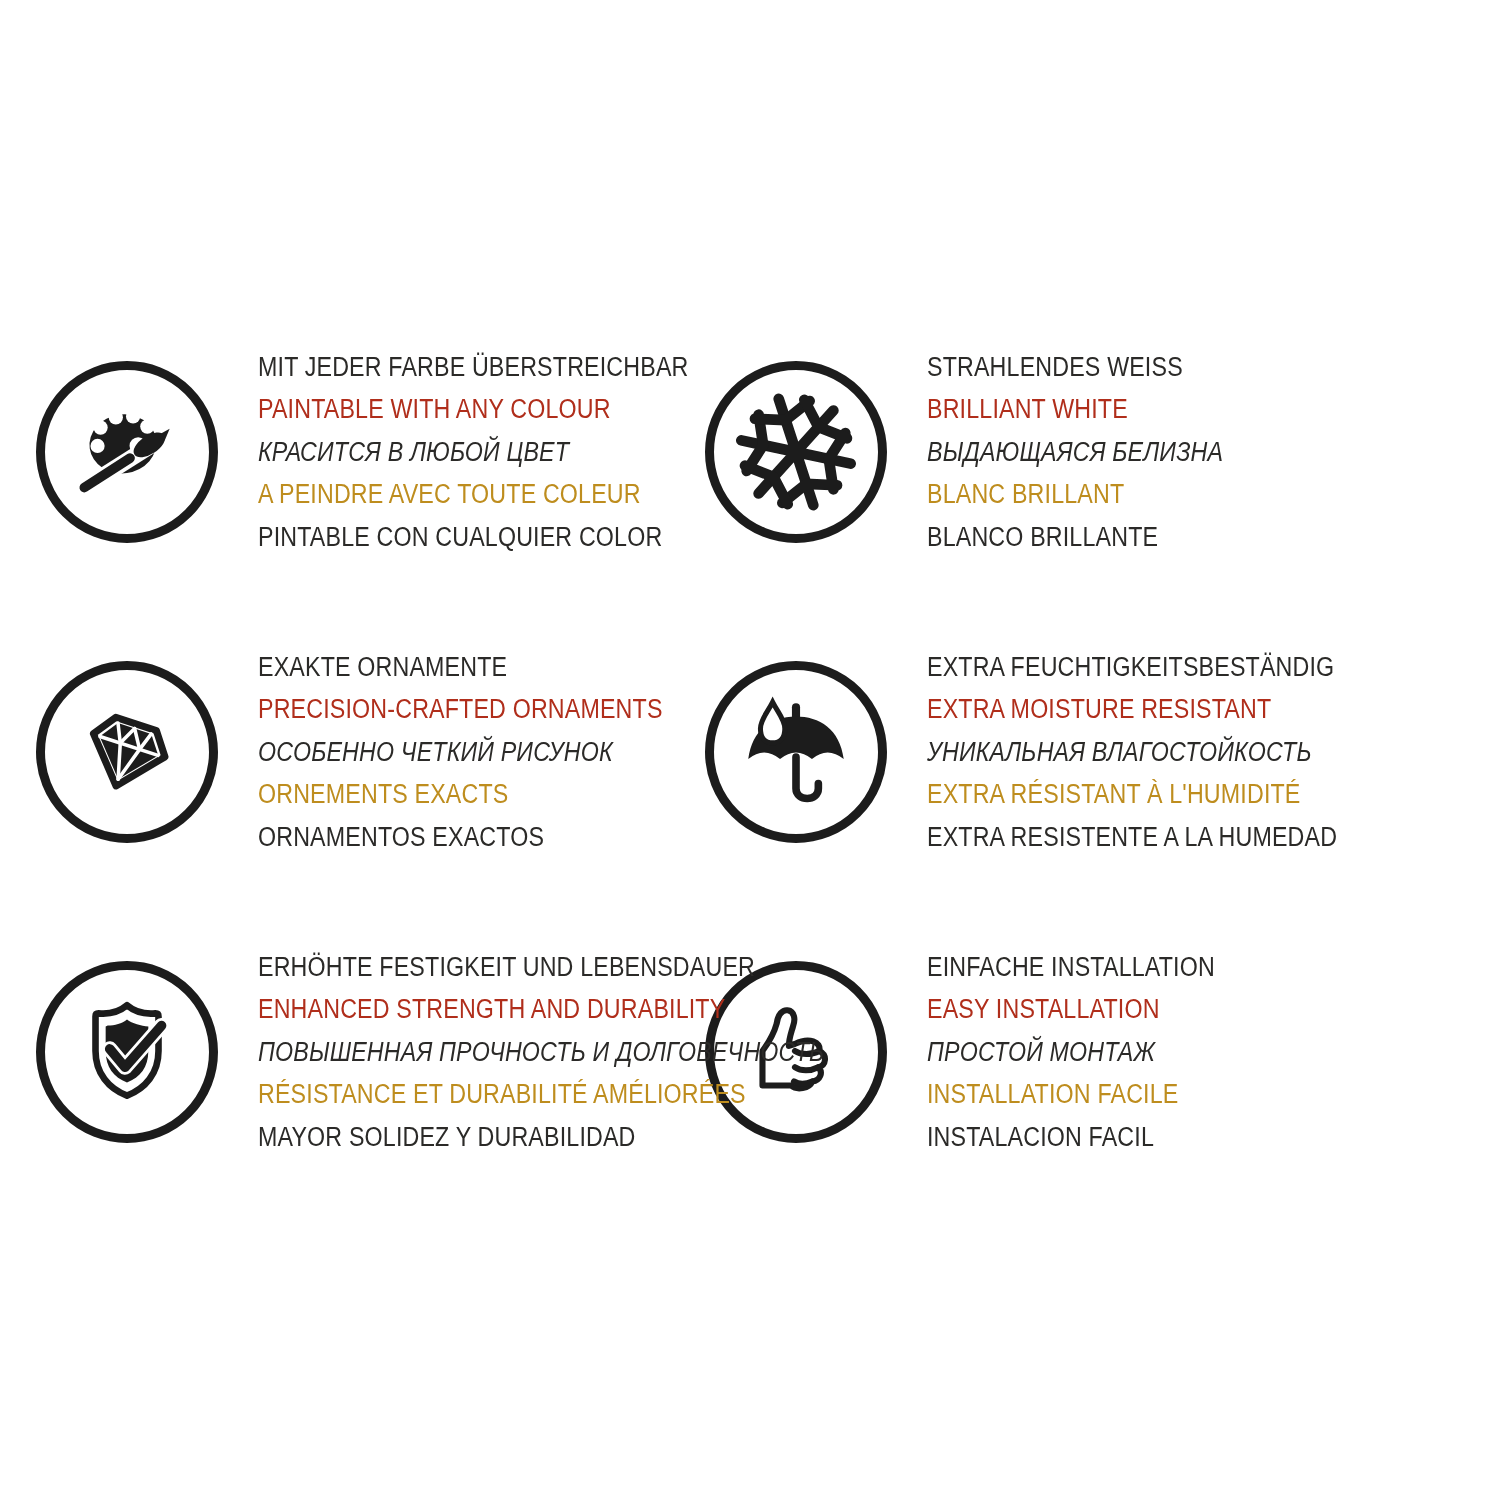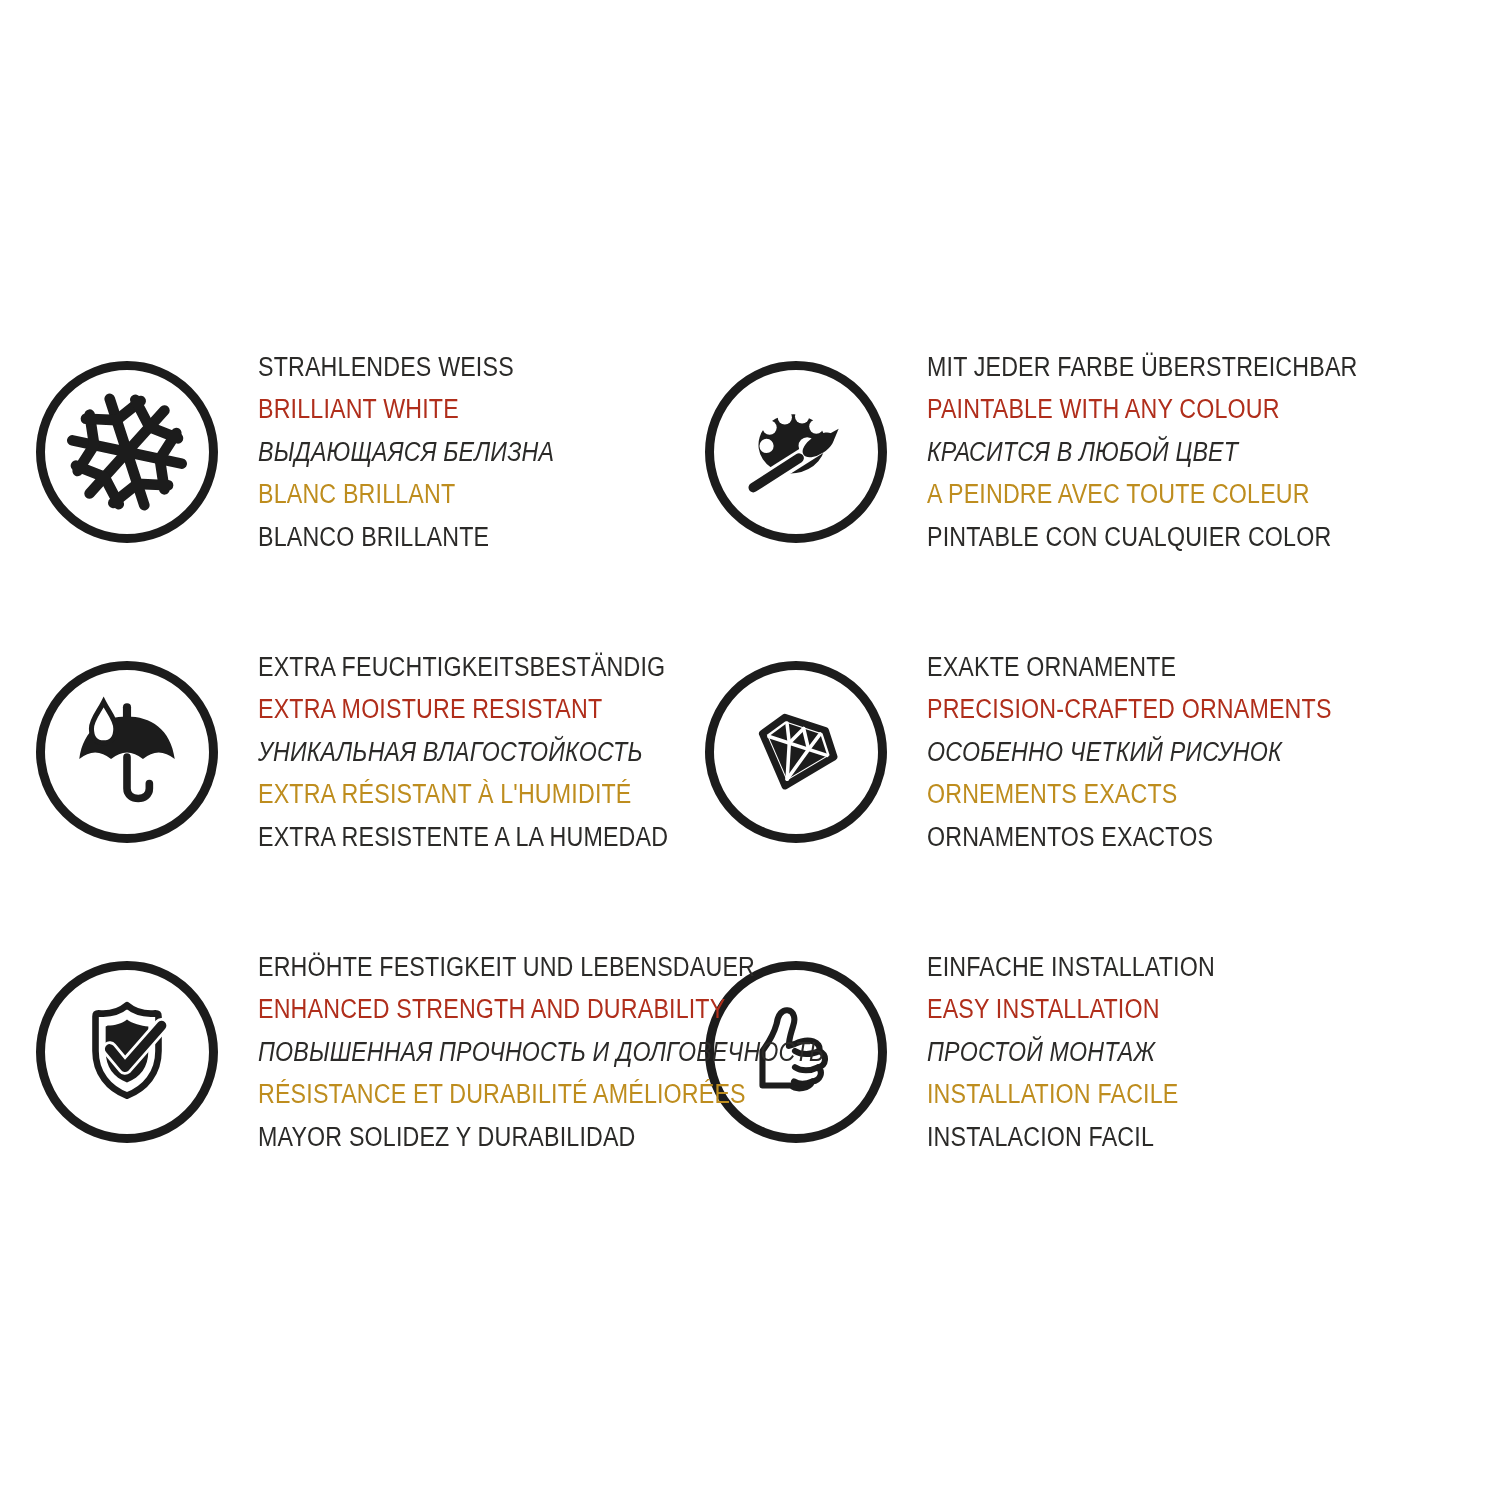--- a/index.html
+++ b/index.html
@@ -45,43 +45,20 @@
 </style>
 </head>
 <body style="background: rgb(255, 255, 255);">
 
 <div class="canvas">
   <div class="grid">
 
     <div class="cell">
       <div class="icon-ring">
         <svg class="ic" viewBox="0 0 126 126">
-          <g transform="rotate(12 63 63)" stroke="currentColor" stroke-width="10.5" stroke-linecap="round">
-            <path d="M63 63L118 63M63 63L90.5 110.6M63 63L35.5 110.6M63 63L8 63M63 63L35.5 15.4M63 63L90.5 15.4"></path>
-            <path d="M96 63L106.6 34.7M96 63L106.6 91.3"></path>
-            <path d="M79.5 91.6L109.3 86.6M79.5 91.6L60.3 114.9"></path>
-            <path d="M46.5 91.6L65.7 114.9M46.5 91.6L16.7 86.6"></path>
-            <path d="M30 63L19.4 91.3M30 63L19.4 34.7"></path>
-            <path d="M46.5 34.4L16.7 39.4M46.5 34.4L65.7 11.1"></path>
-            <path d="M79.5 34.4L60.3 11.1M79.5 34.4L109.3 39.4"></path>
-          </g>
-        </svg>
-      </div>
-      <div class="lines">
-        <div class="ln de">STRAHLENDES WEISS</div>
-        <div class="ln en">BRILLIANT WHITE</div>
-        <div class="ln ru">ВЫДАЮЩАЯСЯ БЕЛИЗНА</div>
-        <div class="ln fr">BLANC BRILLANT</div>
-        <div class="ln es">BLANCO BRILLANTE</div>
-      </div>
-    </div>
-
-    <div class="cell">
-      <div class="icon-ring">
-        <svg class="ic" viewBox="0 0 126 126">
           <ellipse cx="59" cy="55" rx="33" ry="29" fill="currentColor" transform="rotate(-8 59 55)"></ellipse>
           <circle cx="34" cy="57" r="7" fill="#fff"></circle>
           <circle cx="37" cy="39" r="7" fill="#fff"></circle>
           <circle cx="52" cy="29" r="7" fill="#fff"></circle>
           <circle cx="69" cy="28" r="7" fill="#fff"></circle>
           <circle cx="83" cy="38" r="7" fill="#fff"></circle>
           <circle cx="74" cy="57" r="8.5" fill="#fff"></circle>
           <path d="M18 100L100 48" stroke="#fff" stroke-width="16" stroke-linecap="round"></path>
           <path d="M21 98L66 69" stroke="currentColor" stroke-width="9.5" stroke-linecap="round"></path>
           <ellipse cx="85" cy="56" rx="17.5" ry="9" fill="currentColor" transform="rotate(-33 85 56)"></ellipse>
@@ -93,32 +70,37 @@
         <div class="ln en">PAINTABLE WITH ANY COLOUR</div>
         <div class="ln ru">КРАСИТСЯ В ЛЮБОЙ ЦВЕТ</div>
         <div class="ln fr">A PEINDRE AVEC TOUTE COLEUR</div>
         <div class="ln es">PINTABLE CON CUALQUIER COLOR</div>
       </div>
     </div>
 
     <div class="cell">
       <div class="icon-ring">
         <svg class="ic" viewBox="0 0 126 126">
-          <path d="M63 19L63 32" stroke="currentColor" stroke-width="8" stroke-linecap="round"></path>
-          <path d="M16 70C20 40 40 28 63 28C86 28 106 40 110 70Q94 57 78.7 70Q63 57 47.3 70Q31.7 57 16 70Z" fill="currentColor"></path>
-          <path d="M40 14C35 24 28 31 28 40C28 49 33 54 40 54C47 54 52 49 52 40C52 31 45 24 40 14Z" fill="#fff" stroke="currentColor" stroke-width="5"></path>
-          <path d="M63 68L63 99C63 112 85 112 85 99L85 94" fill="none" stroke="currentColor" stroke-width="7.5" stroke-linecap="round"></path>
+          <g transform="rotate(12 63 63)" stroke="currentColor" stroke-width="10.5" stroke-linecap="round">
+            <path d="M63 63L118 63M63 63L90.5 110.6M63 63L35.5 110.6M63 63L8 63M63 63L35.5 15.4M63 63L90.5 15.4"></path>
+            <path d="M96 63L106.6 34.7M96 63L106.6 91.3"></path>
+            <path d="M79.5 91.6L109.3 86.6M79.5 91.6L60.3 114.9"></path>
+            <path d="M46.5 91.6L65.7 114.9M46.5 91.6L16.7 86.6"></path>
+            <path d="M30 63L19.4 91.3M30 63L19.4 34.7"></path>
+            <path d="M46.5 34.4L16.7 39.4M46.5 34.4L65.7 11.1"></path>
+            <path d="M79.5 34.4L60.3 11.1M79.5 34.4L109.3 39.4"></path>
+          </g>
         </svg>
       </div>
       <div class="lines">
-        <div class="ln de">EXTRA FEUCHTIGKEITSBESTÄNDIG</div>
-        <div class="ln en">EXTRA MOISTURE RESISTANT</div>
-        <div class="ln ru">УНИКАЛЬНАЯ ВЛАГОСТОЙКОСТЬ</div>
-        <div class="ln fr">EXTRA RÉSISTANT À L'HUMIDITÉ</div>
-        <div class="ln es">EXTRA RESISTENTE A LA HUMEDAD</div>
+        <div class="ln de">STRAHLENDES WEISS</div>
+        <div class="ln en">BRILLIANT WHITE</div>
+        <div class="ln ru">ВЫДАЮЩАЯСЯ БЕЛИЗНА</div>
+        <div class="ln fr">BLANC BRILLANT</div>
+        <div class="ln es">BLANCO BRILLANTE</div>
       </div>
     </div>
 
     <div class="cell">
       <div class="icon-ring">
         <svg class="ic" viewBox="0 0 126 126">
           <g transform="rotate(18 63 63)">
             <path d="M26 56L42 34L84 34L100 56L63 98Z" fill="#fff" stroke="currentColor" stroke-width="7" stroke-linejoin="round"></path>
             <path d="M32.7 56.7L45.8 38.7L80.2 38.7L93.3 56.7L63 91.2Z" fill="currentColor"></path>
             <g stroke="#fff" stroke-width="3.5" stroke-linecap="round" fill="none">
@@ -132,20 +114,38 @@
             </g>
           </g>
         </svg>
       </div>
       <div class="lines">
         <div class="ln de">EXAKTE ORNAMENTE</div>
         <div class="ln en">PRECISION-CRAFTED ORNAMENTS</div>
         <div class="ln ru">ОСОБЕННО ЧЕТКИЙ РИСУНОК</div>
         <div class="ln fr">ORNEMENTS EXACTS</div>
         <div class="ln es">ORNAMENTOS EXACTOS</div>
+      </div>
+    </div>
+
+    <div class="cell">
+      <div class="icon-ring">
+        <svg class="ic" viewBox="0 0 126 126">
+          <path d="M63 19L63 32" stroke="currentColor" stroke-width="8" stroke-linecap="round"></path>
+          <path d="M16 70C20 40 40 28 63 28C86 28 106 40 110 70Q94 57 78.7 70Q63 57 47.3 70Q31.7 57 16 70Z" fill="currentColor"></path>
+          <path d="M40 14C35 24 28 31 28 40C28 49 33 54 40 54C47 54 52 49 52 40C52 31 45 24 40 14Z" fill="#fff" stroke="currentColor" stroke-width="5"></path>
+          <path d="M63 68L63 99C63 112 85 112 85 99L85 94" fill="none" stroke="currentColor" stroke-width="7.5" stroke-linecap="round"></path>
+        </svg>
+      </div>
+      <div class="lines">
+        <div class="ln de">EXTRA FEUCHTIGKEITSBESTÄNDIG</div>
+        <div class="ln en">EXTRA MOISTURE RESISTANT</div>
+        <div class="ln ru">УНИКАЛЬНАЯ ВЛАГОСТОЙКОСТЬ</div>
+        <div class="ln fr">EXTRA RÉSISTANT À L'HUMIDITÉ</div>
+        <div class="ln es">EXTRA RESISTENTE A LA HUMEDAD</div>
       </div>
     </div>
 
     <div class="cell">
       <div class="icon-ring">
         <svg class="ic" viewBox="0 0 126 126">
           <path d="M63 17C56 23 46 26 35 25C33 25 32 26 32 28L32 62C32 84 45 99 63 106C81 99 94 84 94 62L94 28C94 26 93 25 91 25C80 26 70 23 63 17Z" fill="#fff" stroke="currentColor" stroke-width="6.5" stroke-linejoin="round"></path>
           <path d="M63 31C58 35 51 37 44 37L42 38L42 62C42 78 50 88 63 93C76 88 84 78 84 62L84 38C77 37 68 35 63 31Z" fill="currentColor"></path>
           <path d="M46 60L61 78L97 37" fill="none" stroke="#fff" stroke-width="15" stroke-linecap="round" stroke-linejoin="round"></path>
           <path d="M46 60L61 78L97 37" fill="none" stroke="currentColor" stroke-width="9.5" stroke-linecap="round" stroke-linejoin="round"></path>

